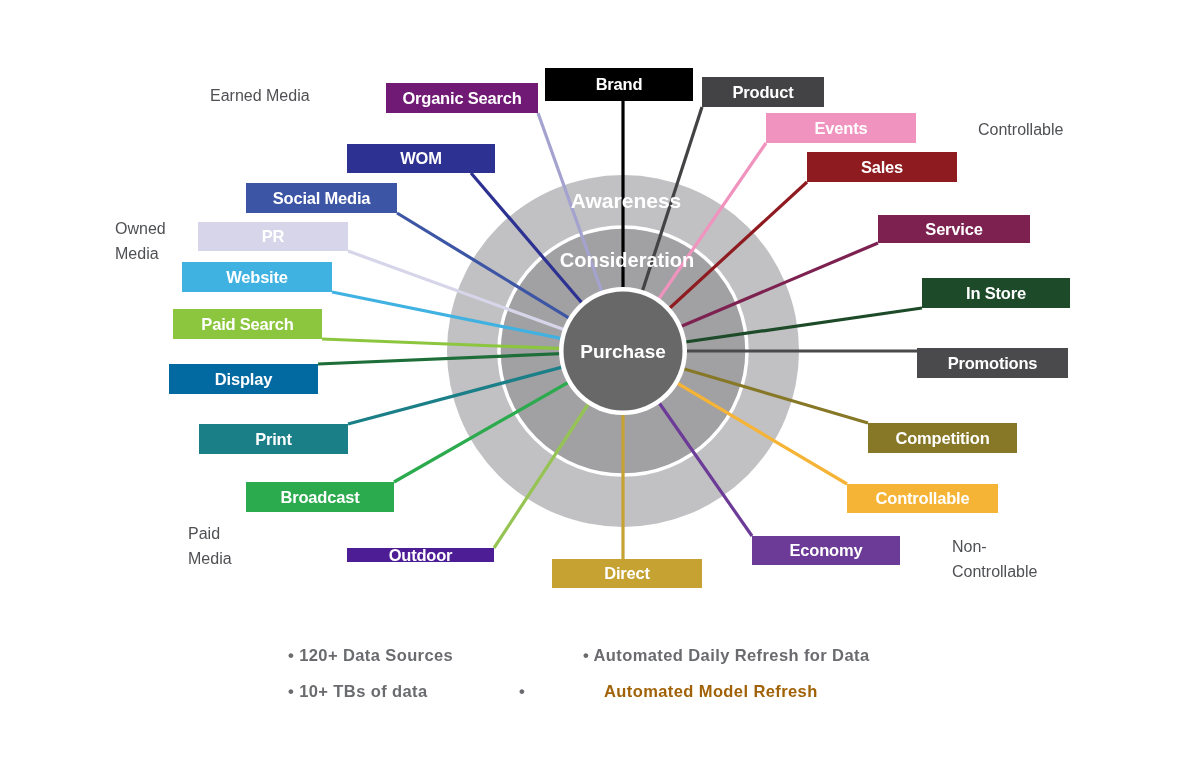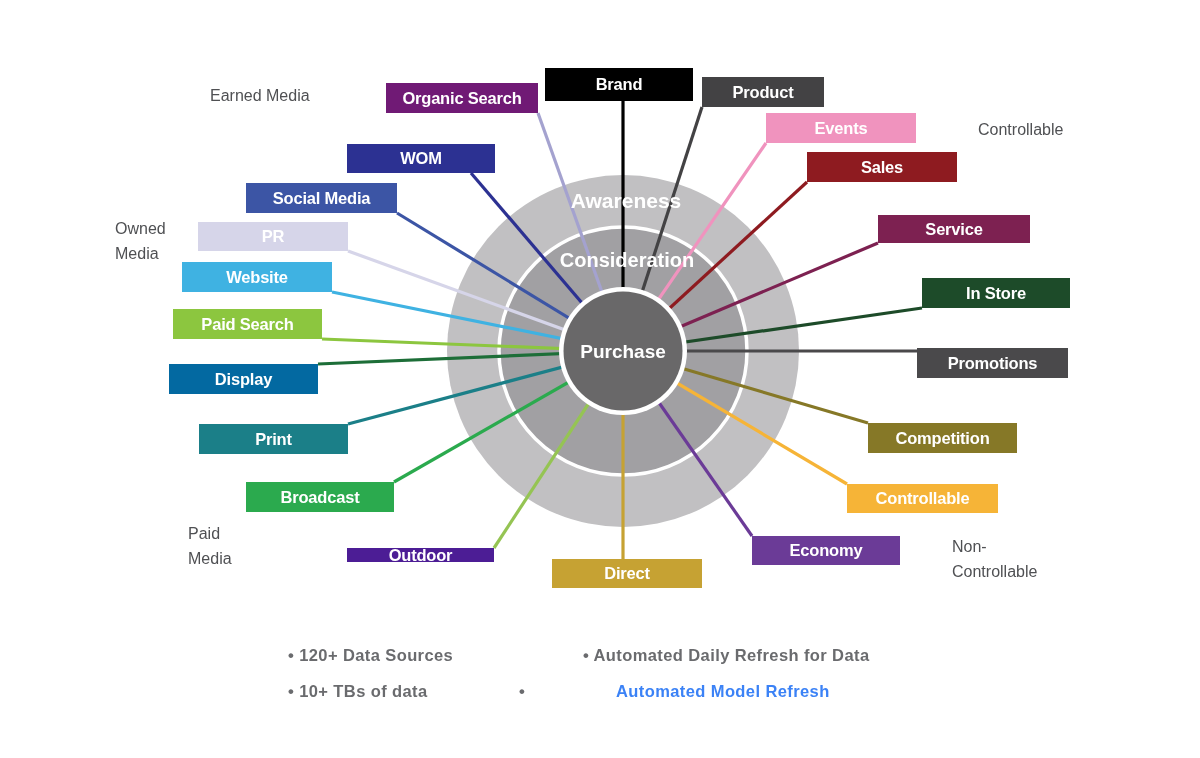--- a/index.html
+++ b/index.html
@@ -100,15 +100,15 @@
       <div class="side-label" style="left: 952px; top: 535px;">
         <div>Non-</div>
         <div>Controllable</div>
       </div>
     </div>
   <div>
     <span class="footer-item" style="left: 288px; top: 646px; color: rgb(106, 107, 110);">• 120+ Data Sources</span>
     <span class="footer-item" style="left: 583px; top: 646px; color: rgb(106, 107, 110);">• Automated Daily Refresh for Data</span>
     <span class="footer-item" style="left: 288px; top: 682px; color: rgb(106, 107, 110);">• 10+ TBs of data</span>
     <span class="footer-item" style="left: 519px; top: 682px; color: rgb(106, 107, 110);">•</span>
-    <span class="footer-item" style="left: 604px; top: 682px; color: #3b82f6; margin-left: 12px;">Automated Model Refresh</span>
+    <span class="footer-item" style="left: 604px; top: 682px; color: #a16207;">Automated Model Refresh</span>
   </div>
 </div>
 
 </body></html>

